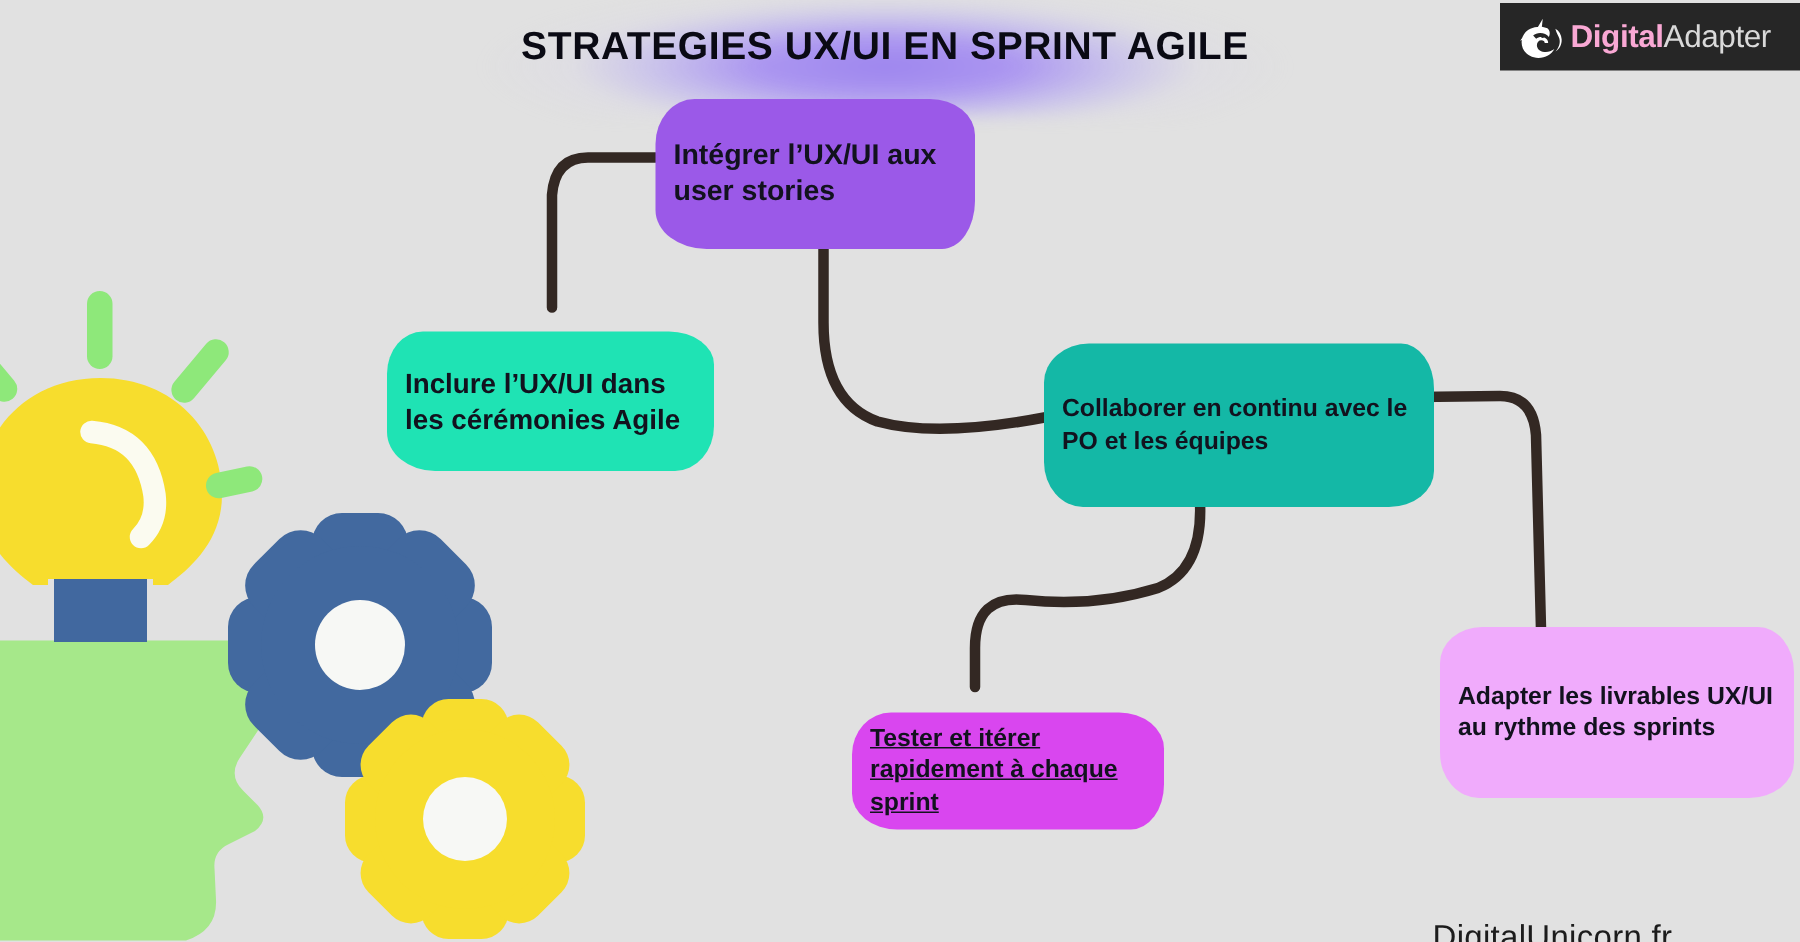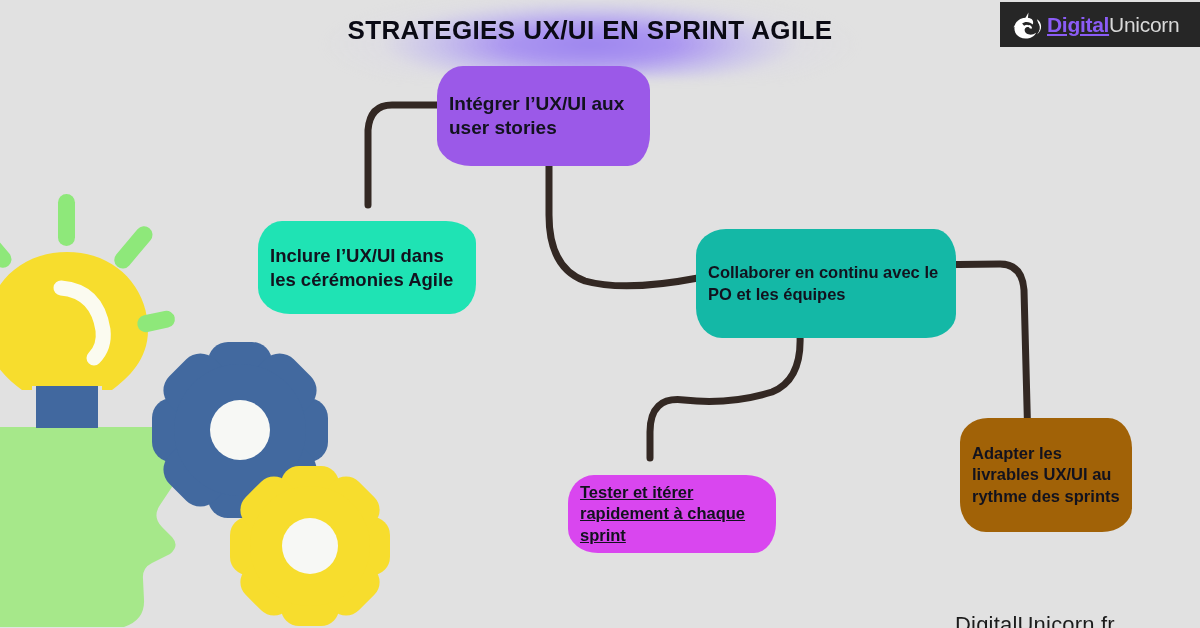--- a/index.html
+++ b/index.html
@@ -33,21 +33,21 @@
   .logo-box {
     position:absolute; left:1000px; top:2px;
     width:200px; height:45px;
     background:#262626;
     display:flex; align-items:center;
     padding-left:6px;
     overflow:hidden;
   }
   .logo-mark { width:40px; height:40px; flex:none; }
   .logo-text { font-size:21px; line-height:1; margin-left:1px; white-space:nowrap; }
-  .logo-text .b { color:#8b5cf6; font-weight:bold; letter-spacing:-0.3px;text-decoration:underline;}
+  .logo-text .b { color:#f9a8d4; font-weight:bold; letter-spacing:-0.3px;}
   .logo-text .l { color:#d9d9d9; font-weight:normal; letter-spacing:-0.3px;}
 
   
   .node {
     position:absolute;
     display:flex; align-items:center; justify-content:center;
     text-align:left;
     color:#12121e;
     font-weight:bold;
     line-height:1.28;
@@ -64,22 +64,22 @@
                     border-radius:24px 30px 26px 32px / 28px 22px 30px 26px;
                     font-size:18.5px; }
   #node-collaborer{ left:696px; top:229px; width:260px; height:109px;
                     background:#14b8a6;
                     border-radius:30px 22px 30px 26px / 26px 30px 24px 30px;
                     font-size:16.5px; }
   #node-tester    { left:568px; top:475px; width:208px; height:78px;
                     background:#d946ef;
                     border-radius:26px 30px 22px 30px / 28px 24px 30px 24px;
                     font-size:16.5px;text-decoration:underline; }
-  #node-adapter   { left:960px; top:418px; width:172px; height:114px;
-                    background:#a16207;
+  #node-adapter   { left:960px; top:418px; width:236px; height:114px;
+                    background:#f0abfc;
                     border-radius:28px 24px 30px 26px / 24px 30px 24px 30px;
                     font-size:16.5px; }
 
   
   .footer-url {
     position:absolute; left:955px; top:612px;
     font-size:22px; color:#1c1c1c; font-weight:300;
     letter-spacing:0.2px;
   }
 </style>
@@ -169,21 +169,21 @@
                C20.2 19.7 19 20.1 18.1 20.8 L16.1 18.6 C17.3 17.6 18.9 17 20.7 17
                C23.2 17 25.3 18 26.6 19.6 C27.6 17.4 27.2 15.3 25.6 13.9
                C24.2 13.2 22.5 12.8 20.5 12.8 Z"></path>
       <path d="M11.6 19.4 C9.6 19.3 8.2 20.5 7.5 22.4 C9 21.3 10.3 20.8 11.6 20.9 Z"></path>
       <path d="M30.9 14.2 C33.4 15.6 34.9 18.1 35.1 21.1 C35.3 24.6 33.7 27.6 31 29.4
                C33.9 26 34.6 22.4 33 19.3 C32.4 18.1 31.7 16.9 30.9 14.2 Z"></path>
       <circle cx="22.4" cy="19.1" r="1.2" fill="#262626"></circle>
     </g>
   </svg>
   <div class="logo-text">
-    <span class="b">Digital</span><span class="l">Unicorn</span>
+    <span class="b">Digital</span><span class="l">Adapter</span>
   </div>
 </div>
 
 <div class="node" id="node-integrer">
   <span>Intégrer l’UX/UI aux user stories</span>
 </div>
 
 <div class="node" id="node-ceremonies">
   <span>Inclure l’UX/UI dans les cérémonies Agile</span>
 </div>

